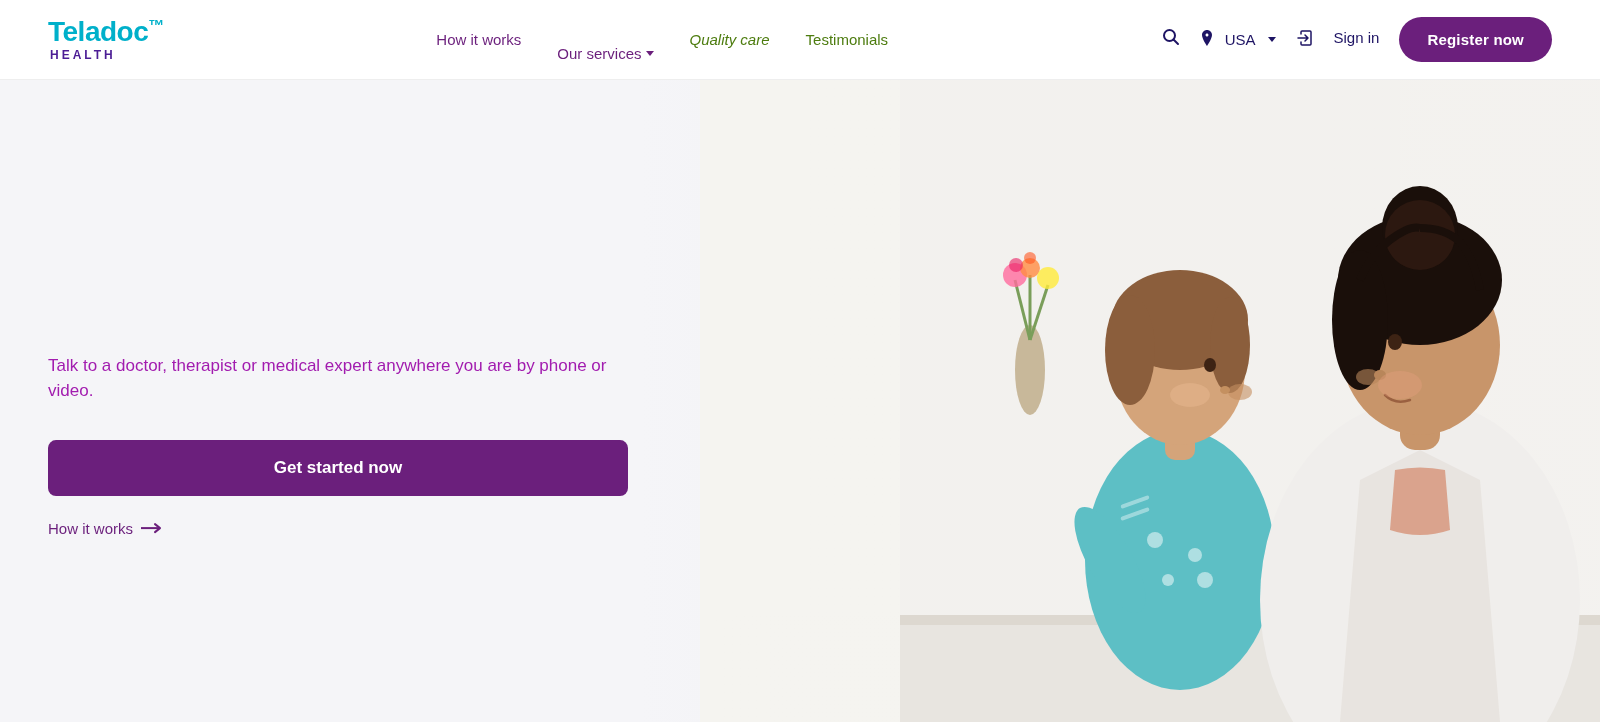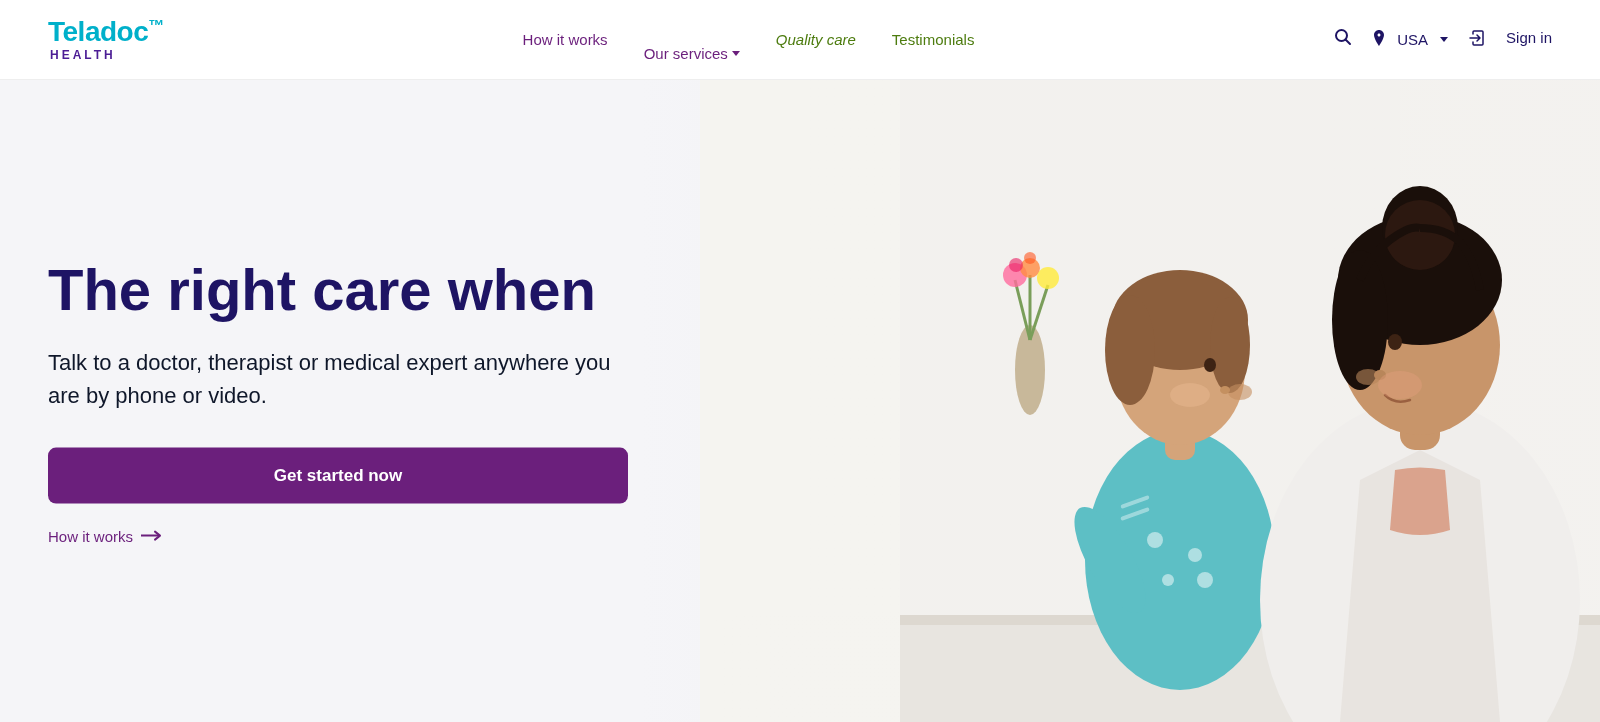--- a/index.html
+++ b/index.html
@@ -148,22 +148,22 @@
       z-index: 5;
     }
     .hero-title {
       font-size: 58px;
       font-weight: 800;
       color: #1e1464;
       line-height: 1.1;
       margin-bottom: 24px;
     }
     .hero-subtitle {
-      font-size: 22px;
-      color: #0f172a;
+      font-size: 17px;
+      color: #a21caf;
       margin-bottom: 36px;
       line-height: 1.5;
     }
     .get-started-btn {
       display: inline-block;
       background: #6b1f7c;
       color: #fff;
       border: none;
       border-radius: 8px;
       padding: 18px 57px;
@@ -227,20 +227,21 @@
     </div>
     <div class="signin-wrap">
       <span class="signin-icon">
         <svg width="18" height="18" viewBox="0 0 18 18" fill="none">
           <path d="M12 9H2M12 9l-3-3M12 9l-3 3" stroke="#1e1464" stroke-width="1.5" stroke-linecap="round" stroke-linejoin="round"></path>
           <path d="M5 5V3a1 1 0 011-1h8a1 1 0 011 1v12a1 1 0 01-1 1H6a1 1 0 01-1-1v-2" stroke="#1e1464" stroke-width="1.5" stroke-linecap="round"></path>
         </svg>
       </span>
       <span>Sign in</span>
     </div>
+    <button class="register-btn">Register now</button>
   </div>
 </nav>
 
 <section class="hero">
 
   <div class="hero-bg"></div>
 
   <div class="hero-svg-container">
     <svg width="900" height="642" viewBox="0 0 900 642" fill="none" xmlns="http://www.w3.org/2000/svg">
 
@@ -337,21 +338,21 @@
         <linearGradient id="leftFade" x1="0" y1="0" x2="200" y2="0">
           <stop offset="0%" stop-color="#f5f4f0" stop-opacity="1"></stop>
           <stop offset="100%" stop-color="#f5f4f0" stop-opacity="0"></stop>
         </linearGradient>
       </defs>
     </svg>
   </div>
 
   <div class="hero-content">
     <h1 class="hero-title">
-      <span>The right care when</span><br>
+      <br>
     </h1>
     <p class="hero-subtitle">Talk to a doctor, therapist or medical expert anywhere you are by phone or video.</p>
     <div class="cta-group">
       <button class="get-started-btn">Get started now</button>
       <a class="how-it-works-link">
         <span>How it works</span>
         <span style="display:inline-flex; align-items:center; gap:4px; color:#6b1f7c;">
           <svg width="24" height="12" viewBox="0 0 24 12" fill="none">
             <line x1="0" y1="6" x2="18" y2="6" stroke="#6b1f7c" stroke-width="2"></line>
             <path d="M14 2l5 4-5 4" stroke="#6b1f7c" stroke-width="2" stroke-linecap="round" stroke-linejoin="round" fill="none"></path>

